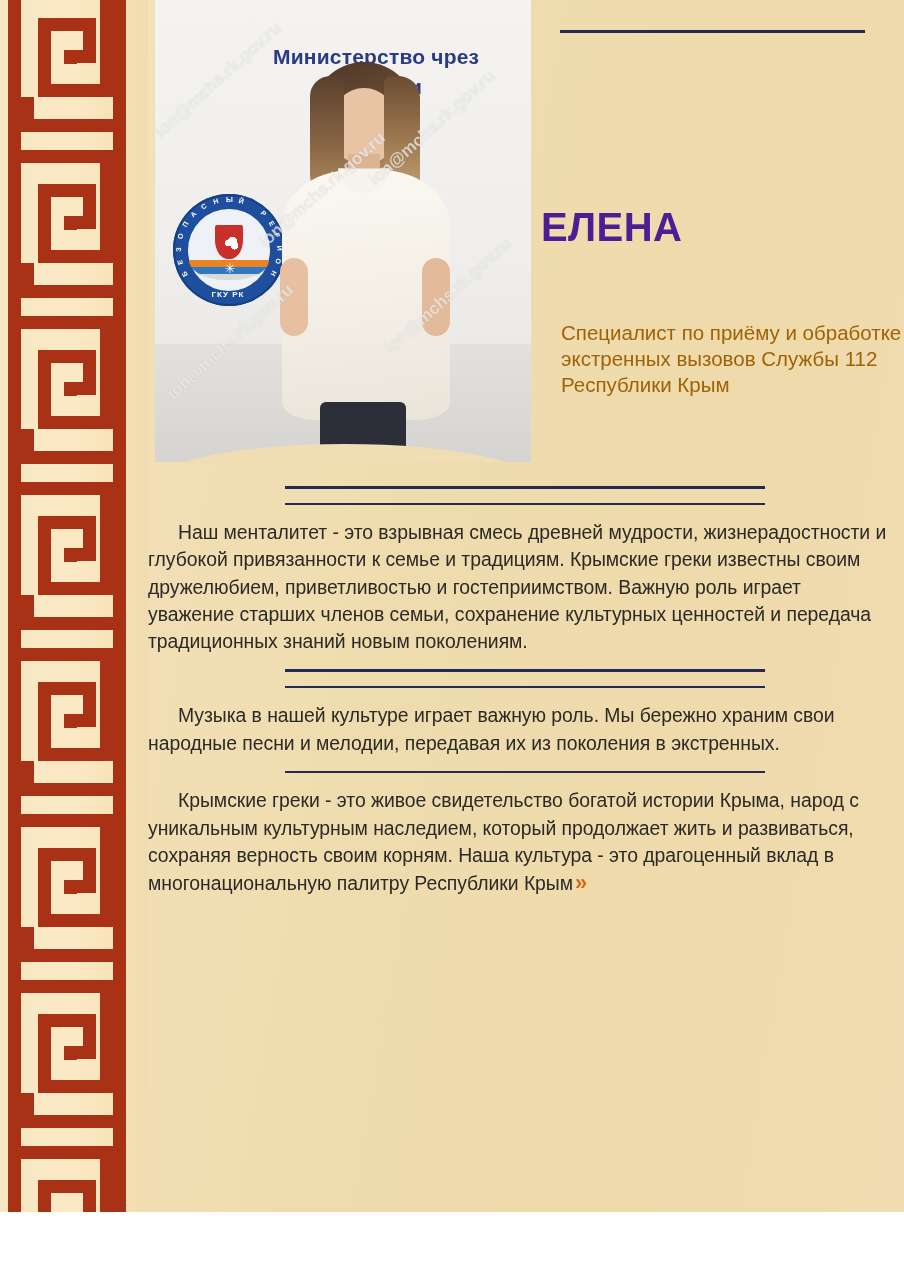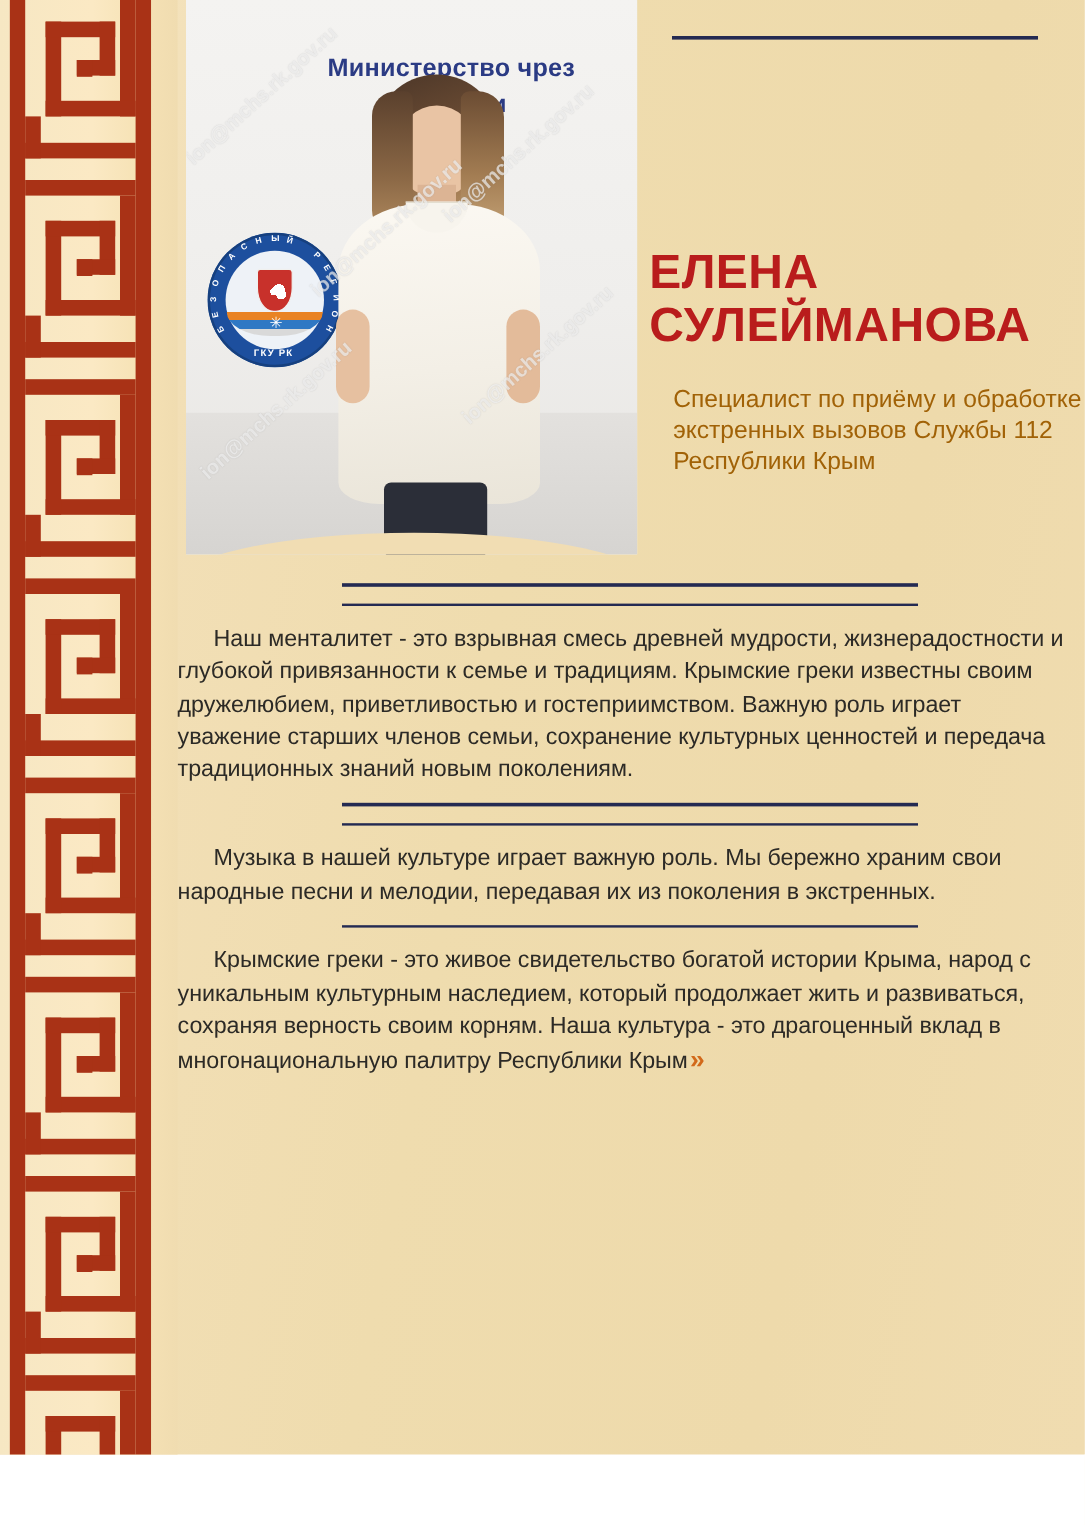--- a/index.html
+++ b/index.html
@@ -309,21 +309,21 @@
     top: 30px;
     width: 305px;
     height: 3px;
     background: #242a52;
   }
   .name {
     position: absolute;
     left: 541px;
     top: 205px;
     width: 350px;
-    color: #b91c1c;
+    color: #4c1d95;
     font-weight: bold;
     font-size: 40px;
     line-height: 44px;
     letter-spacing: .4px;
   }
   .role {
     position: absolute;
     left: 541px;
     top: 320px;
     width: 358px;
@@ -562,21 +562,20 @@
         <div class="wm wm4">ion@mchs.rk.gov.ru</div>
         <div class="wm wm5">ion@mchs.rk.gov.ru</div>
       </div>
     <div class="photo-mask-bottom"></div>
   </div>
 
   <div class="top-rule"></div>
 
   <div class="name">
     <div>ЕЛЕНА</div>
-    <div>СУЛЕЙМАНОВА</div>
   </div>
 
   <div class="role">Специалист по приёму и обработке экстренных вызовов Службы 112 Республики Крым</div>
 
   <div class="body-wrap" id="body-wrap">
       <div class="divider"></div>
       <div class="divider"></div>
       <p class="para">Наш менталитет - это взрывная смесь древней мудрости, жизнерадостности и глубокой привязанности к семье и традициям. Крымские греки известны своим дружелюбием, приветливостью и гостеприимством. Важную роль играет уважение старших членов семьи, сохранение культурных ценностей и передача традиционных знаний новым поколениям.</p>
       <div class="divider"></div>
       <div class="divider"></div>

